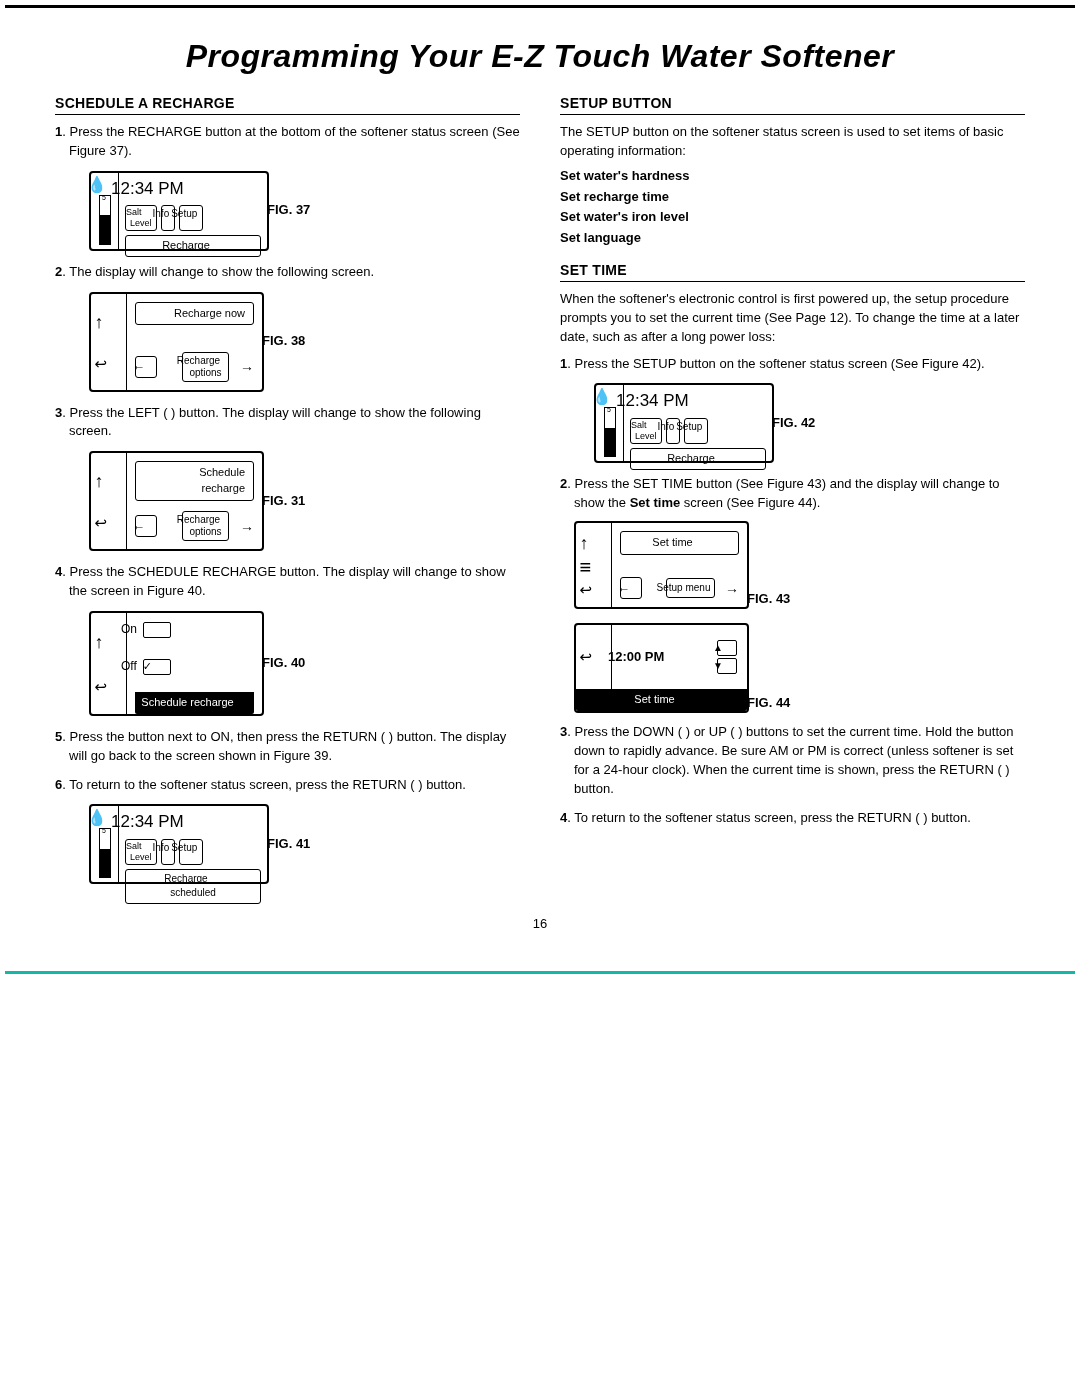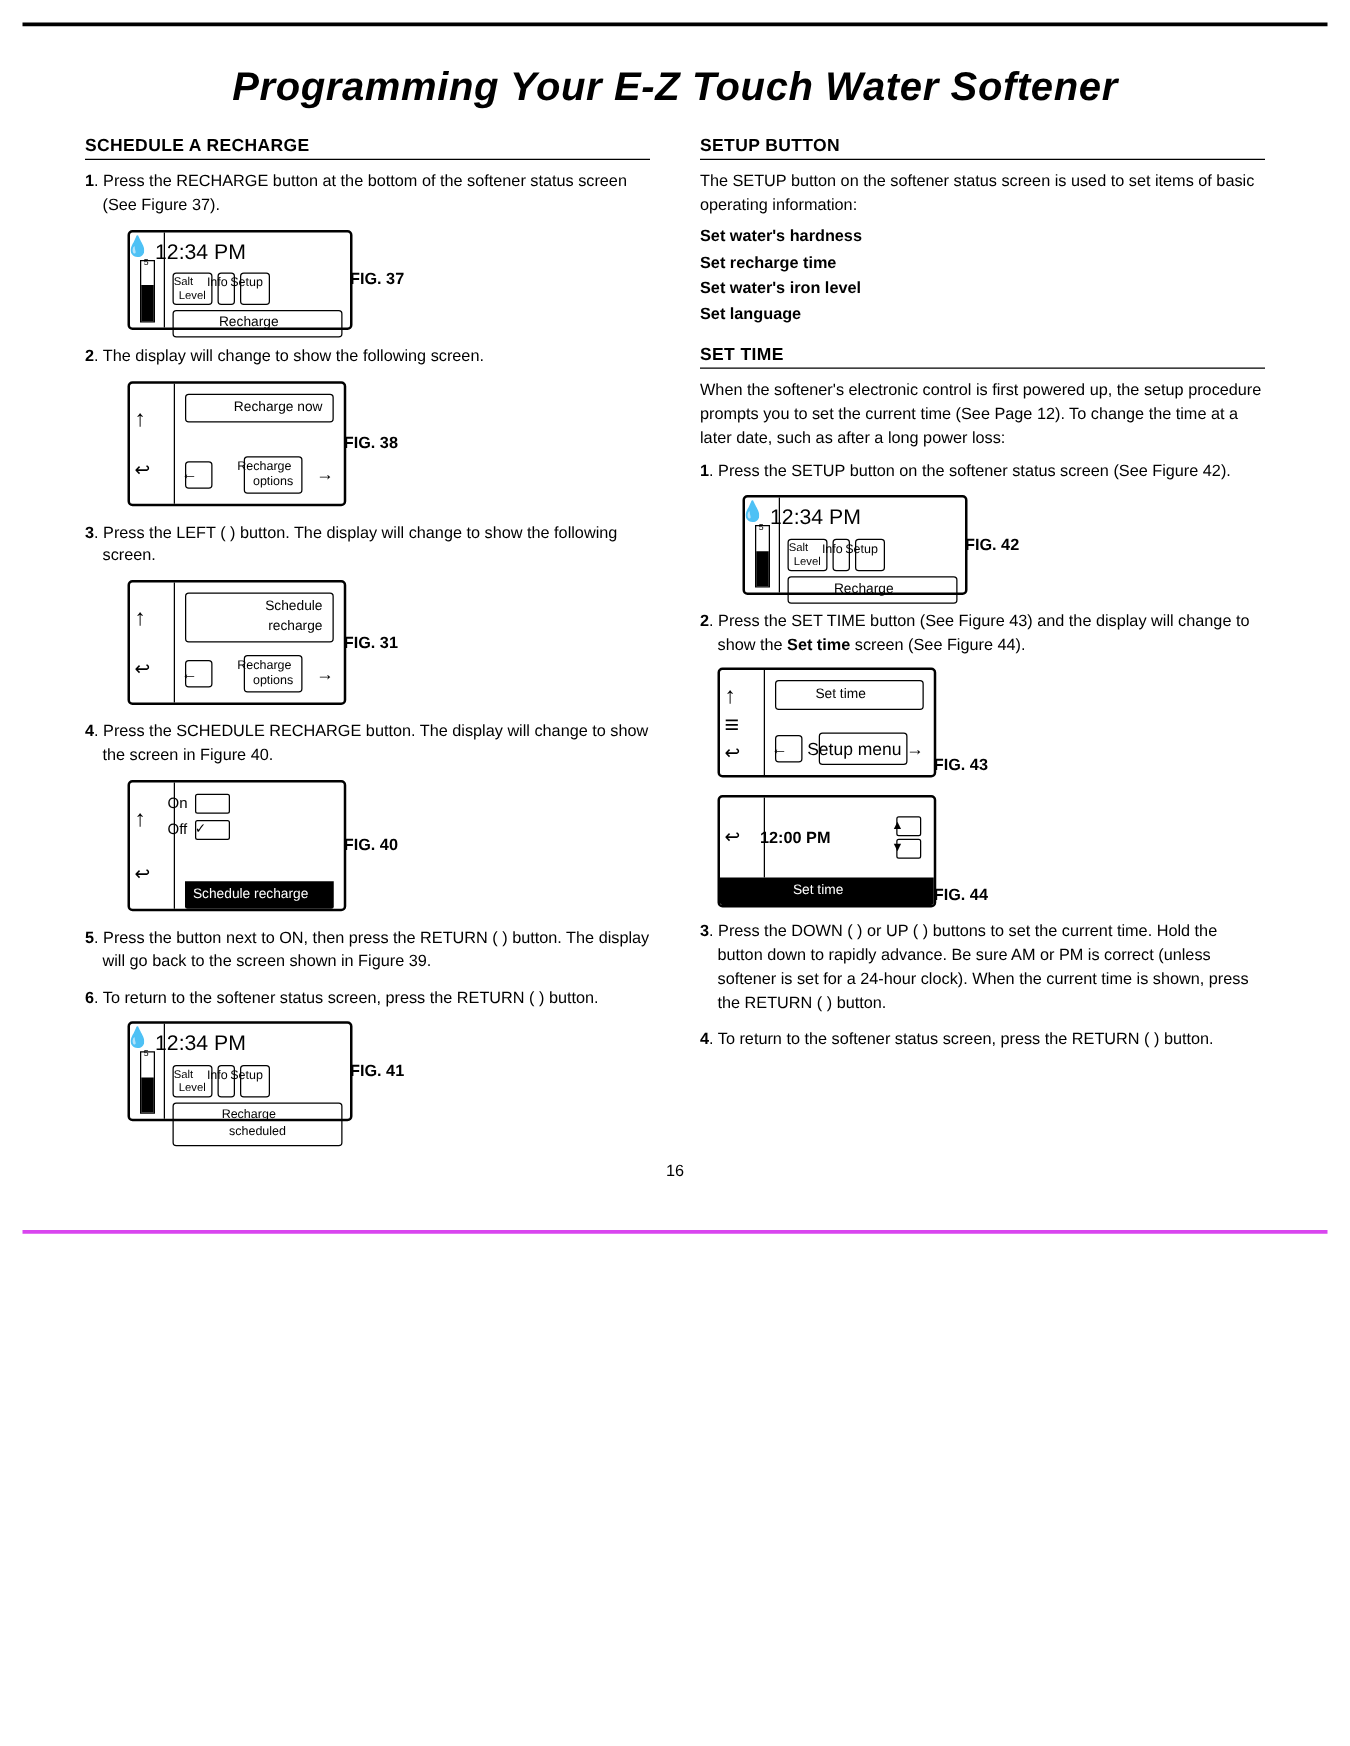--- a/index.html
+++ b/index.html
@@ -7,22 +7,22 @@
       font-family: Arial, Helvetica, sans-serif;
       font-size: 13px;
       background: #fff;
       color: #000;
       width: 1080px;
       min-height: 1397px;
     }
     .page {
       padding: 30px 50px 40px 50px;
       border-top: 3px solid #000;
-      border-bottom: 3px solid #d946ef;
-      margin: 18px;
+      border-bottom: 3px solid #14b8a6;
+      margin: 5px;
     }
     h1 {
       font-size: 32px;
       font-weight: 900;
       font-style: italic;
       text-align: center;
       margin-bottom: 20px;
       letter-spacing: 0.5px;
     }
     .two-col {
@@ -237,21 +237,21 @@
     .sched-right {
       flex: 1;
       display: flex;
       flex-direction: column;
       justify-content: space-between;
       padding: 8px 8px 0 8px;
     }
     .on-off-row {
       display: flex;
       flex-direction: column;
-      gap: 4px;
+      gap: 20px;
       font-size: 12px;
     }
     .on-row, .off-row {
       display: flex;
       align-items: center;
       gap: 6px;
     }
     .toggle-box {
       width: 28px;
       height: 16px;
@@ -304,21 +304,21 @@
       padding: 3px 8px;
     }
     .setup-bottom-row {
       display: flex;
       align-items: center;
       justify-content: space-between;
     }
     .setup-menu-item {
       border: 1.5px solid #000;
       border-radius: 3px;
-      font-size: 14px;
+      font-size: 10px;
       text-align: center;
       padding: 2px 4px;
     }
 
     
     .device-settime {
       width: 175px;
       height: 90px;
       display: flex;
       flex-direction: column;

